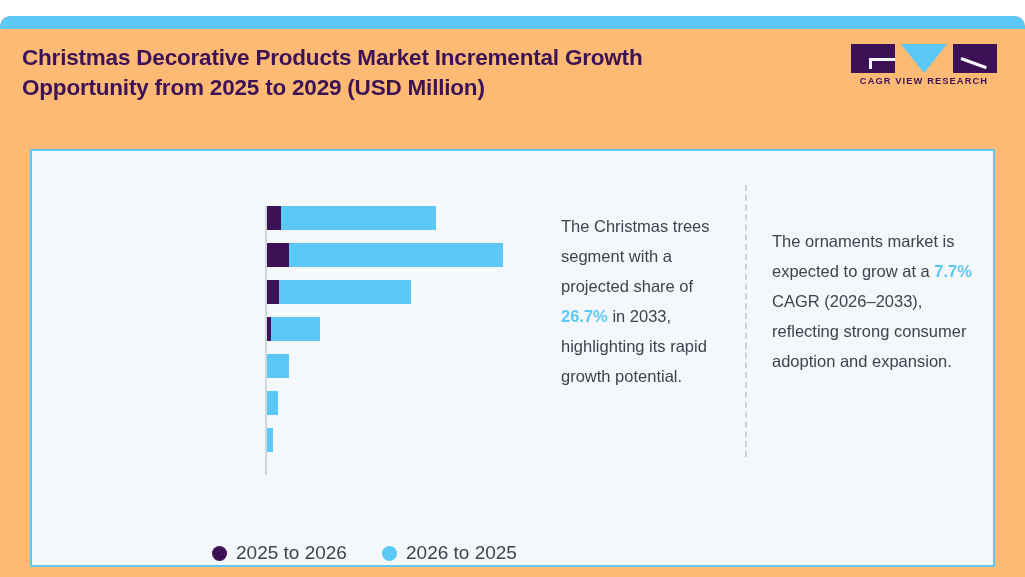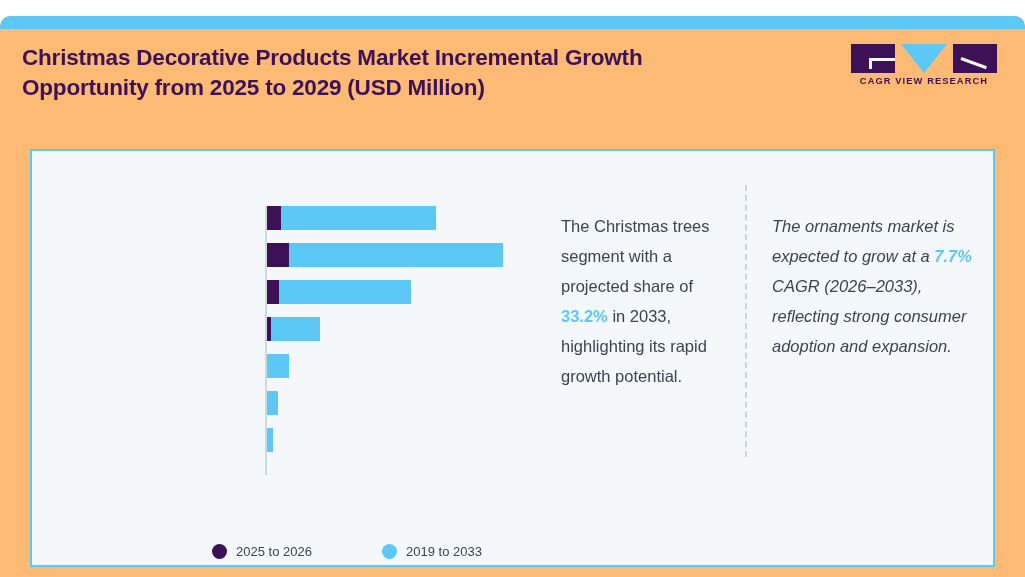--- a/index.html
+++ b/index.html
@@ -168,32 +168,32 @@
     width: 15px;
     height: 15px;
     border-radius: 50%;
     vertical-align: middle;
     margin-right: 9px;
   }
   .legend-label {
     display: inline-block;
     vertical-align: middle;
     color: #3c4450;
-    font-size: 13px;
+    font-size: 19px;
   }
 
   
   .callout {
     position: absolute;
     color: #3c4450;
     font-size: 16.5px;
     line-height: 30px;
   }
   #callout-1 { left: 529px; top: 60px; width: 175px; }
-  #callout-2 { left: 740px; top: 60px; width: 200px; font-style: italic; }
+  #callout-2 { left: 740px; top: 75px; width: 200px; }
   .hl { color: #5bc8f5; font-weight: bold; }
   #divider {
     position: absolute;
     left: 713px;
     top: 34px;
     width: 0;
     height: 272px;
     border-left: 2px dashed #c9d3d9;
   }
 </style>
@@ -263,28 +263,28 @@
           </div>
           <div class="bar-row" style="top: 244px; width: 500px;">
             <div class="bar-track" style="width: 6px;">
               <div class="seg seg-b" style="left: 0px; width: 6px; background: rgb(91, 200, 245);"></div>
             </div>
           </div>
         </div>
 
       <div id="legend">
           <div class="legend-item" style="left: 0px;"><span class="legend-dot" style="background: rgb(61, 17, 85);"></span><span class="legend-label">2025 to 2026</span></div>
-          <div class="legend-item" style="left: 170px;"><span class="legend-dot" style="background: rgb(91, 200, 245);"></span><span class="legend-label">2019 to 2033</span></div>
+          <div class="legend-item" style="left: 170px;"><span class="legend-dot" style="background: rgb(91, 200, 245);"></span><span class="legend-label">2026 to 2025</span></div>
         </div>
     </div>
 
     <div id="divider"></div>
 
     <div class="callout" id="callout-1">
-      <span>The Christmas trees segment with a projected share of </span><span class="hl">33.2%</span><span> in 2033, highlighting its rapid growth potential.</span>
+      <span>The Christmas trees segment with a projected share of </span><span class="hl">26.7%</span><span> in 2033, highlighting its rapid growth potential.</span>
     </div>
 
     <div class="callout" id="callout-2">
       <span>The ornaments market is expected to grow at a </span><span class="hl">7.7%</span><span> CAGR (2026–2033), reflecting strong consumer adoption and expansion.</span>
     </div>
 
   </div>
 </div>
 
 </body></html>

